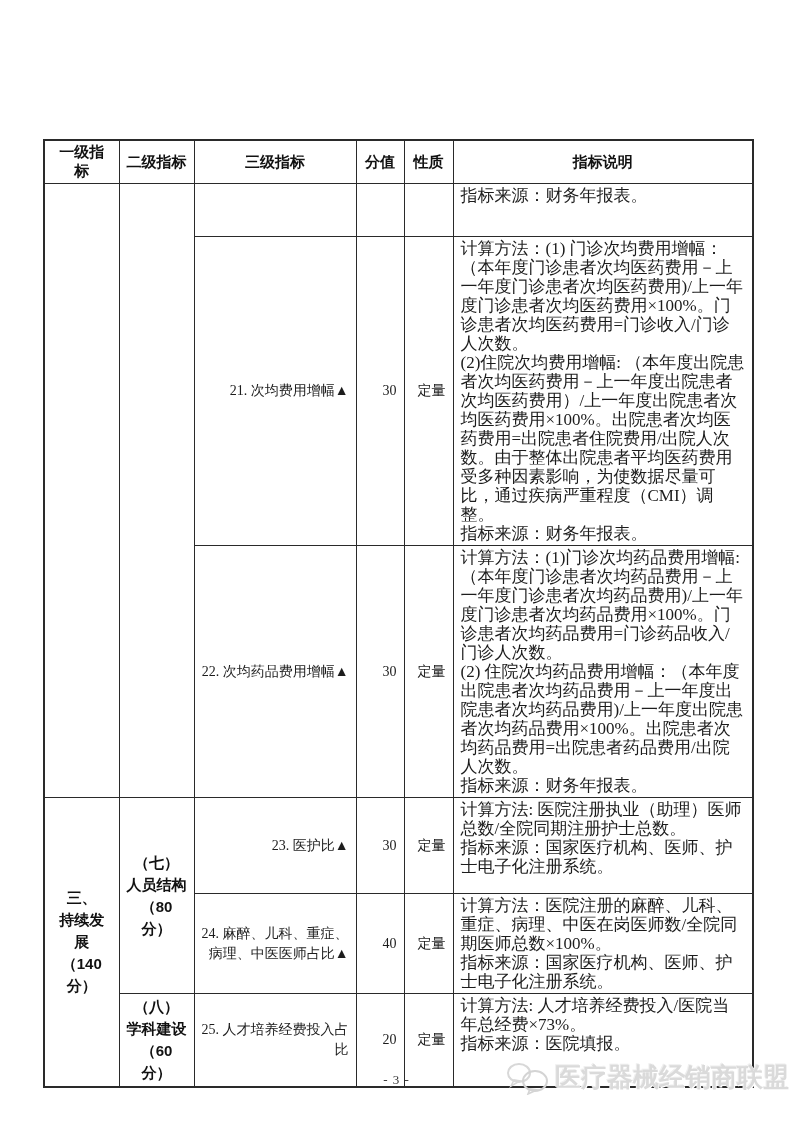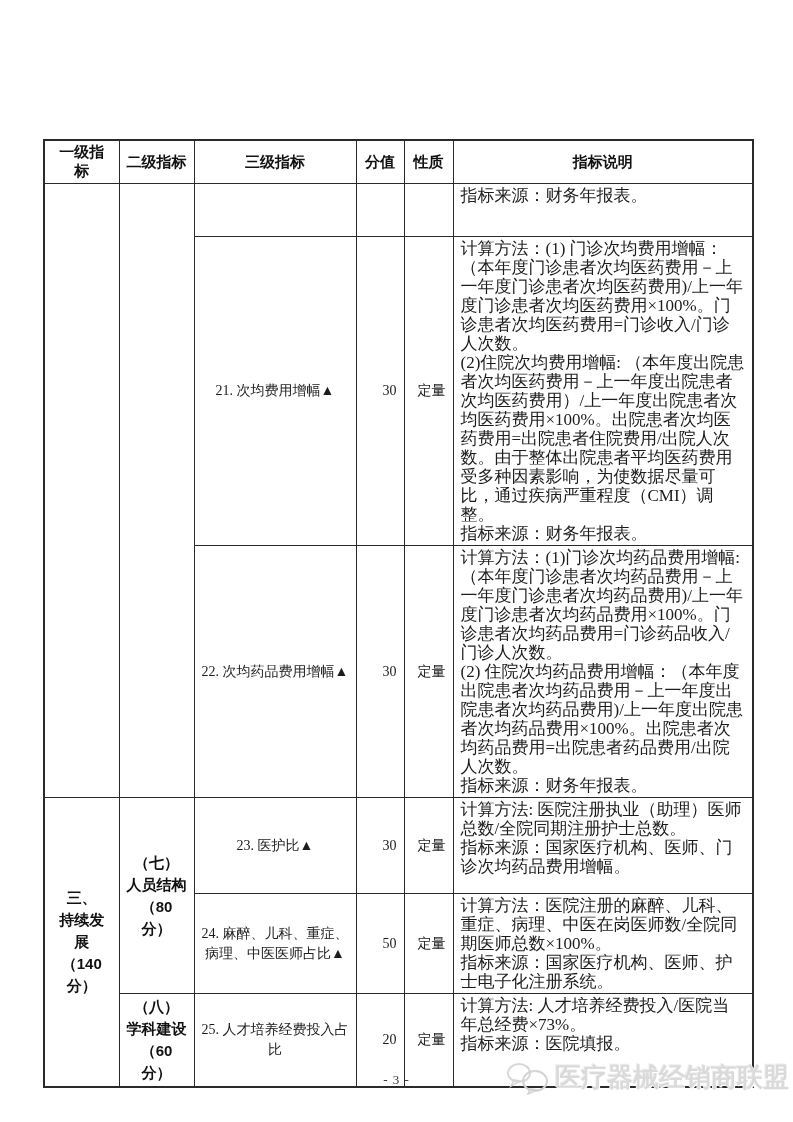--- a/index.html
+++ b/index.html
@@ -38,21 +38,21 @@
     font-weight:bold;
     font-size:15px;
     text-align:center;
     vertical-align:middle;
     white-space:pre-line;
     line-height:22px;
     color:#111;
   }
   td.lvl3{
     font-size:14px;
-    text-align:center;
+    text-align:right;
     vertical-align:middle;
     line-height:20px;
   }
   td.score, td.nature{
     font-size:14px;
     text-align:right;
     vertical-align:middle;
   }
   td.desc{
     font-size:17px;
@@ -140,26 +140,26 @@
       <td class="group" rowspan="3">三、
 持续发展
 （140分）</td>
       <td class="group" rowspan="2">（七）
 人员结构
 （80 分）</td>
       <td class="lvl3">23. 医护比▲</td>
       <td class="score">30</td>
       <td class="nature">定量</td>
       <td class="desc">计算方法: 医院注册执业（助理）医师总数/全院同期注册护士总数。
-指标来源：国家医疗机构、医师、门诊次均药品费用增幅。</td>
+指标来源：国家医疗机构、医师、护士电子化注册系统。</td>
     </tr>
 
     <tr style="height:97px">
       <td class="lvl3">24. 麻醉、儿科、重症、病理、中医医师占比▲</td>
-      <td class="score">50</td>
+      <td class="score">40</td>
       <td class="nature">定量</td>
       <td class="desc">计算方法：医院注册的麻醉、儿科、重症、病理、中医在岗医师数/全院同期医师总数×100%。
 指标来源：国家医疗机构、医师、护士电子化注册系统。</td>
     </tr>
 
     <tr style="height:65px">
       <td class="group">（八）
 学科建设
 （60 分）</td>
       <td class="lvl3">25. 人才培养经费投入占比</td>

